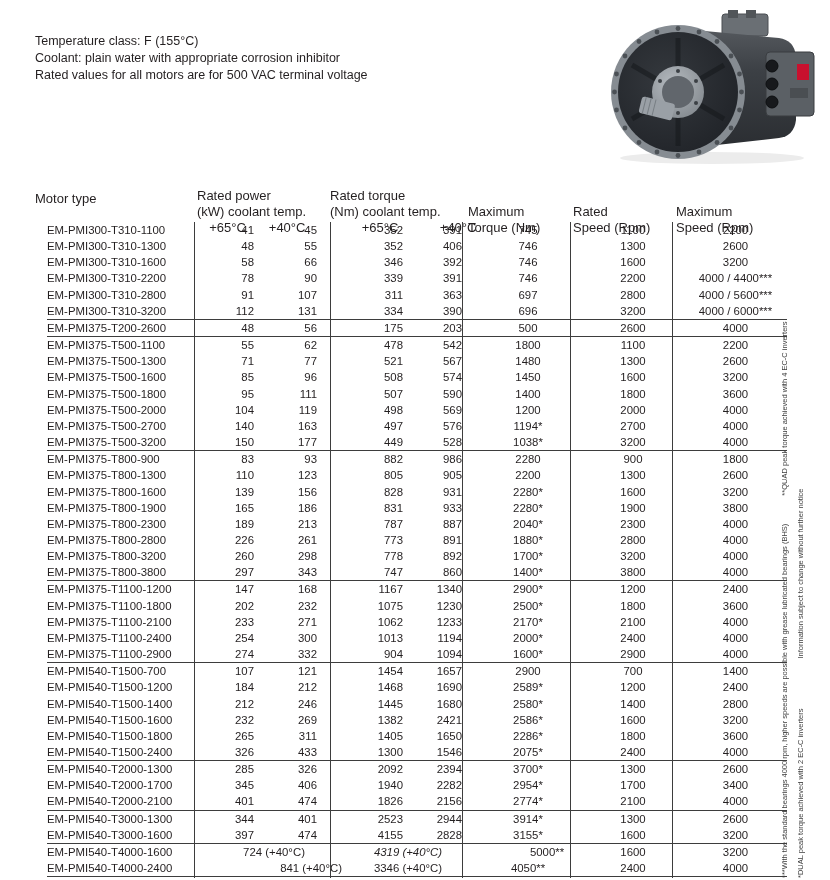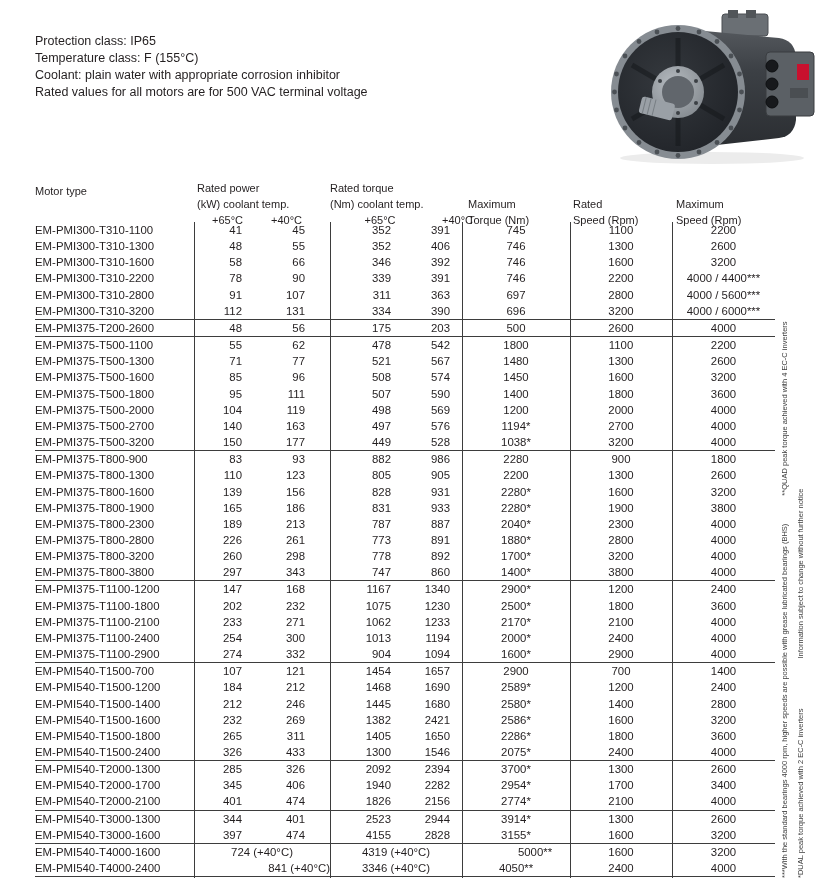--- a/index.html
+++ b/index.html
@@ -6,32 +6,32 @@
   body{
     width:830px;height:880px;position:relative;background:#ffffff;
     font-family:"Liberation Sans", sans-serif;color:#231f20;overflow:hidden;
   }
   
   .info-block{position:absolute;left:35px;top:33px;font-size:12.5px;line-height:17px;}
   
   .motor-img{position:absolute;left:594px;top:8px;width:228px;height:160px;}
   
   .table{position:absolute;left:35px;top:176px;width:740px;font-size:11.4px;}
-  .thead{position:absolute;left:0;top:4px;width:740px;height:46px;font-size:11px;line-height:16px;}
+  .thead{position:absolute;left:0;top:12px;width:740px;height:46px;font-size:13px;line-height:16px;}
   .hdr-motor{position:absolute;left:0;top:3px;}
   .hdr-power{position:absolute;left:162px;top:0;}
   .hdr-torque{position:absolute;left:295px;top:0;}
   .hdr-2line{position:absolute;top:16px;}
   .hdr-maxt{left:433px;}
   .hdr-rspeed{left:538px;}
   .hdr-mspeed{left:641px;}
   .temp-row span{display:inline-block;text-align:center;}
   .hdr-power .t65{width:61px;} .hdr-power .t40{width:51px;}
   .hdr-torque .t65{width:100px;} .hdr-torque .t40{width:49px;}
-  .tbody{position:absolute;left:0;top:46px;width:740px;}
+  .tbody{position:absolute;left:12px;top:46px;width:740px;}
   .tgroup{border-bottom:1px solid #3d3d3d;}
   .trow{
     display:grid;
     grid-template-columns:159px 48px 63px 25px 61px 59px 12px 108px 102px 103px;
     height:16.17px;line-height:16.17px;white-space:nowrap;
   }
   .c-name{text-align:left;overflow:visible;}
   .c-num{text-align:right;}
   .c-ctr{text-align:center;}
   .c-merge{text-align:center;}
@@ -46,21 +46,20 @@
   }
   .fn1{left:780px;top:238px;height:640px;}
   .fn2{left:796px;top:418px;height:460px;}
   .fn .sp1{display:inline-block;width:1px;height:28px;}
   .fn .sp2{display:inline-block;width:1px;height:50px;}
 </style>
 </head>
 <body>
 
 <div class="info-block">
-  <div>Protection class: IP65</div>
   <div>Temperature class: F (155°C)</div>
   <div>Coolant: plain water with appropriate corrosion inhibitor</div>
   <div>Rated values for all motors are for 500 VAC terminal voltage</div>
 </div>
 
 <div class="motor-img">
   <svg width="228" height="160" viewBox="0 0 228 160" xmlns="http://www.w3.org/2000/svg">
     <defs>
       <linearGradient id="bodyG" x1="0" y1="0" x2="0" y2="1">
         <stop offset="0" stop-color="#55595e"></stop>
@@ -651,21 +650,21 @@
           <div class="c-gap"></div>
           <div class="c-ctr">3155*</div>
           <div class="c-ctr">1600</div>
           <div class="c-ctr">3200</div>
         </div>
       </div>
       <div class="tgroup">
         <div class="trow">
           <div class="c-name">EM-PMI540-T4000-1600</div>
           <div class="c-merge" style="grid-column: 2 / 5;">724 (+40°C)</div>
-          <div class="c-merge" style="grid-column: 5 / 8;">4319 (+40°C)</div>
+          <div class="c-merge" style="grid-column: 5 / 8; font-style: italic;">4319 (+40°C)</div>
           <div class="c-ctr" style="grid-column: 8 / 9; margin-left: 38px;">5000**</div>
           <div class="c-ctr">1600</div>
           <div class="c-ctr">3200</div>
         </div>
         <div class="trow">
           <div class="c-name">EM-PMI540-T4000-2400</div>
           <div class="c-merge" style="grid-column: 2 / 5; text-align: right;">841 (+40°C)</div>
           <div class="c-merge" style="grid-column: 5 / 8;">3346 (+40°C)</div>
           <div class="c-ctr" style="grid-column: 8 / 9;">4050**</div>
           <div class="c-ctr">2400</div>

